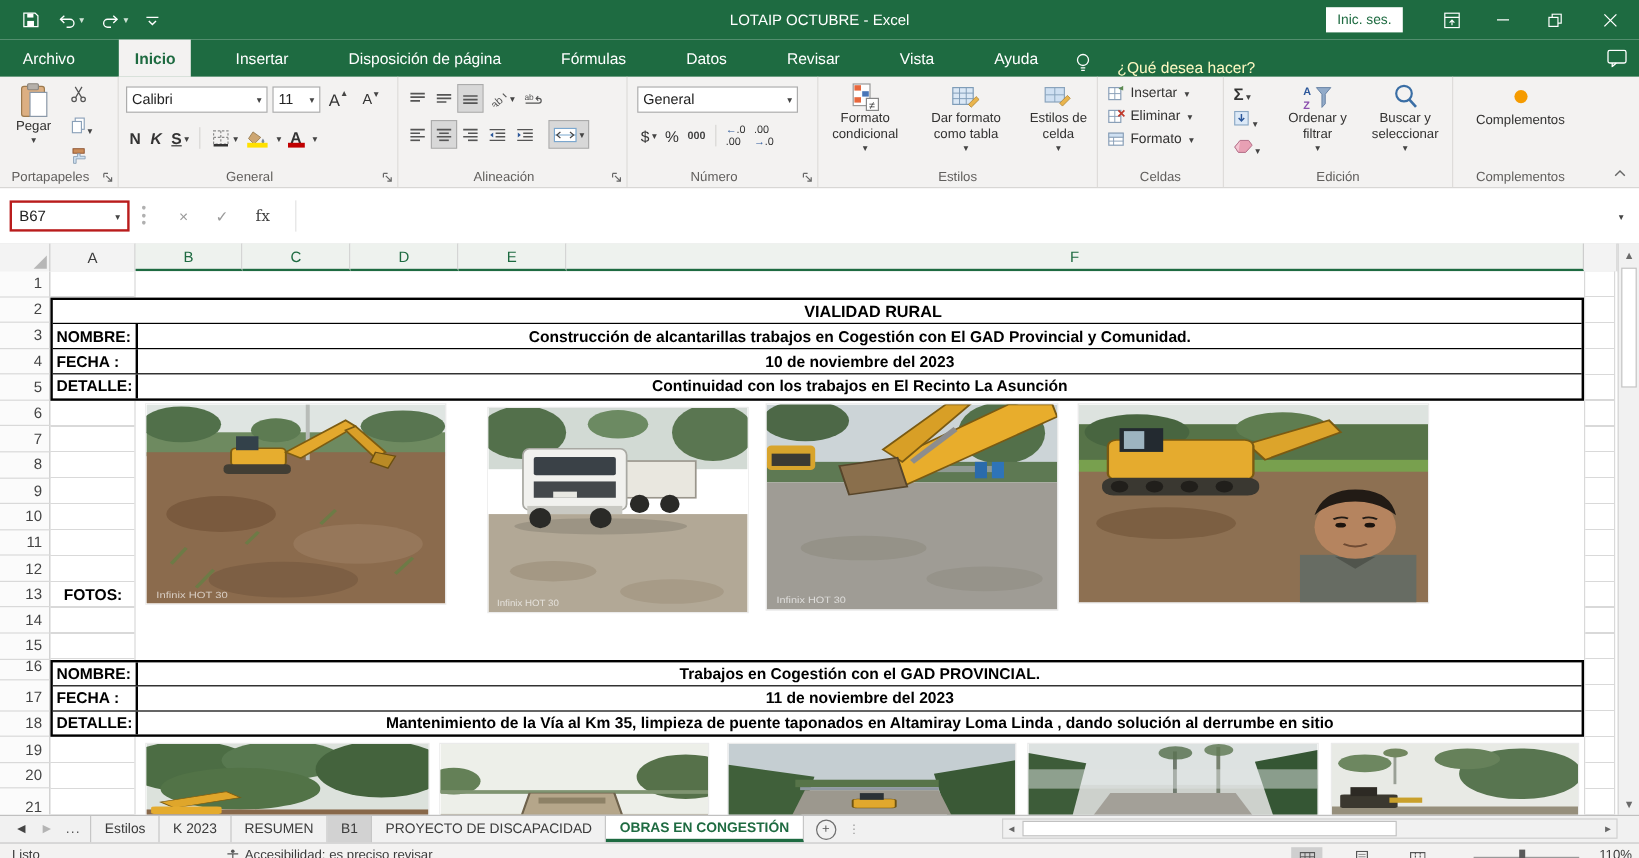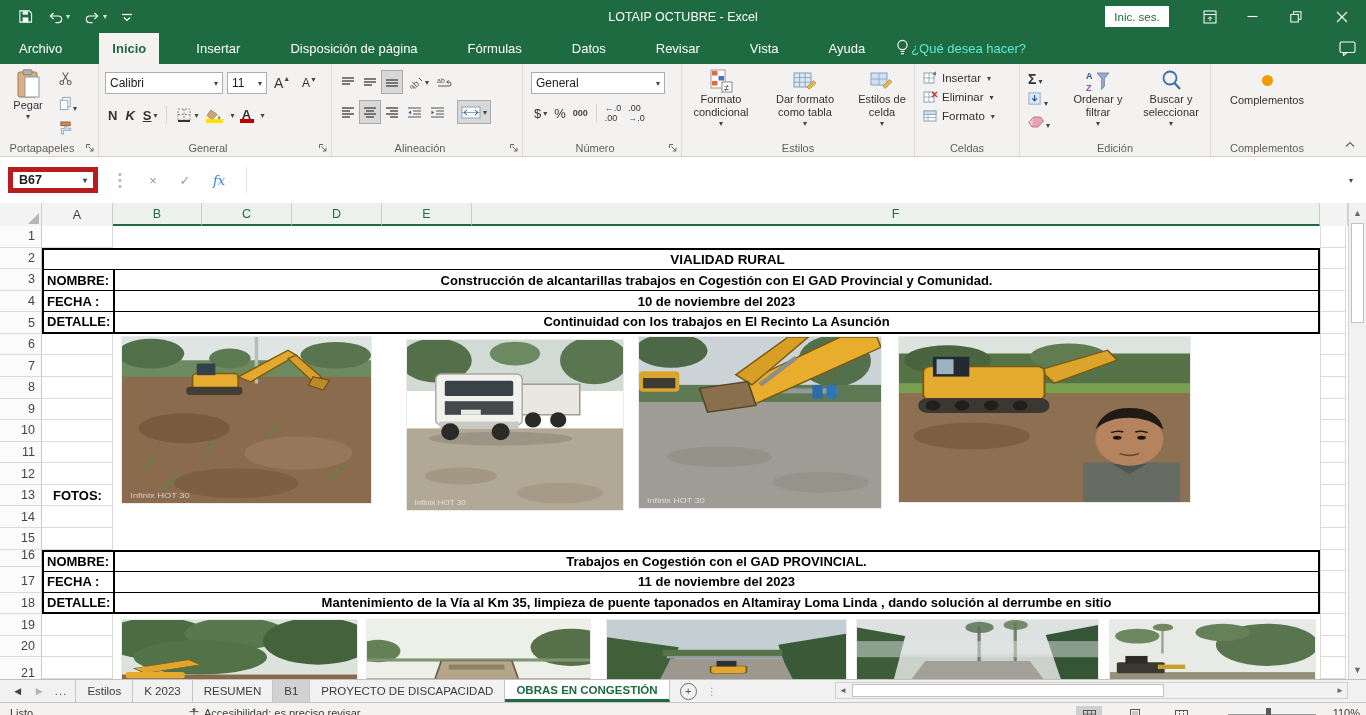--- a/index.html
+++ b/index.html
@@ -15,21 +15,21 @@
               font-size:12.5px;color:#fff;}
   .signin{position:absolute;left:1105px;top:6px;width:64px;height:21px;background:#fff;color:#1e6b41;
           font-size:11.5px;display:flex;align-items:center;justify-content:center;}
   .winbtn{position:absolute;top:0;width:44px;height:33px;display:flex;align-items:center;justify-content:center;}
 
   
   .menubar{position:absolute;left:0;top:33px;width:1366px;height:31px;background:#1e6b41;display:flex;align-items:stretch;}
   .menu-tabs{display:flex;margin-left:6px;gap:24px;}
   .mtab{padding:0 13px;line-height:31px;font-size:13px;color:#fff;cursor:default;white-space:nowrap;}
   .mtab.on{background:#f3f2f1;color:#1e6b41;font-weight:700;}
-  .tellme{display:flex;align-items:center;gap:2px;margin-left:18px;color:#5eead4;font-size:13px;}
+  .tellme{display:flex;align-items:flex-end;gap:22px;margin-left:18px;color:#fef9c3;font-size:13px;}
   .menubar-right{position:absolute;right:10px;top:33px;height:31px;display:flex;align-items:center;}
 
   
   .ribbon{position:absolute;left:0;top:64px;width:1366px;height:92px;background:#f3f2f1;
           border-bottom:1px solid #d2d0ce;display:flex;}
   .rgroup{position:relative;height:92px;border-right:1px solid #dedcda;flex:0 0 auto;}
   .glabel{position:absolute;left:0;right:14px;bottom:2px;text-align:center;font-size:11px;color:#605e5c;}
   .launcher{position:absolute;right:3px;bottom:3px;}
   .rbody{position:absolute;left:0;top:3px;right:0;bottom:17px;}
   .dd{font-size:8px;color:#444;}
@@ -41,25 +41,25 @@
   .tool{display:flex;align-items:center;justify-content:center;height:22px;padding:0 3px;}
   .tool.activeT{background:#d8d8d8;outline:1px solid #ababab;}
   .selbox{background:#fff;border:1px solid #acacac;display:flex;align-items:center;font-size:12px;color:#222;
           padding:0 4px;height:22px;box-sizing:border-box;}
   .selbox .grow{flex:1;}
   .colorbar{height:4px;margin-top:-2px;}
   .ltr{font-size:13px;color:#333;}
 
   
   .fbar{position:absolute;left:0;top:157px;width:1366px;height:46px;background:#fff;border-bottom:1px solid #d4d4d4;}
-  .namebox{position:absolute;left:8px;top:10px;width:90px;height:26px;border:5px solid #b91c1c;background:#fff;
-           display:flex;align-items:center;font-size:12.5px;color:#222;padding:0 6px;box-sizing:border-box;font-weight:bold;}
+  .namebox{position:absolute;left:8px;top:10px;width:100px;height:26px;border:2px solid #b91c1c;background:#fff;
+           display:flex;align-items:center;font-size:12.5px;color:#222;padding:0 6px;box-sizing:border-box;}
   .fbtn{position:absolute;top:10px;height:26px;display:flex;align-items:center;justify-content:center;width:26px;
         color:#9a9a9a;font-size:13px;}
-  .fx{font-family:"DejaVu Serif",serif;font-style:italic;color:#3b82f6;font-size:13px;}
+  .fx{font-family:"DejaVu Serif",serif;color:#404040;font-size:13px;}
   .finput{position:absolute;left:246px;top:10px;right:26px;height:26px;background:#fff;border-left:1px solid #e3e3e3;}
   .vdots{position:absolute;left:118px;top:14px;width:4px;color:#b0b0b0;font-size:11px;line-height:6px;}
 
   
   .colheads{position:absolute;left:0;top:203px;width:1348px;height:23px;background:#f3f3f3;border-bottom:1px solid #b5b5b5;}
   .cornercell{position:absolute;left:0;top:0;width:42px;height:23px;border-right:1px solid #cdcdcd;box-sizing:border-box;}
   .cornercell:after{content:"";position:absolute;right:2px;bottom:2px;border-left:11px solid transparent;border-bottom:11px solid #b7b7b7;}
   .colh{position:absolute;top:0;height:23px;box-sizing:border-box;border-right:1px solid #cdcdcd;
         display:flex;align-items:center;justify-content:center;font-size:12.5px;color:#3c3c3c;}
   .colh.sel{color:#1e6b41;border-bottom:2px solid #1e6b41;background:#eef2ee;}

